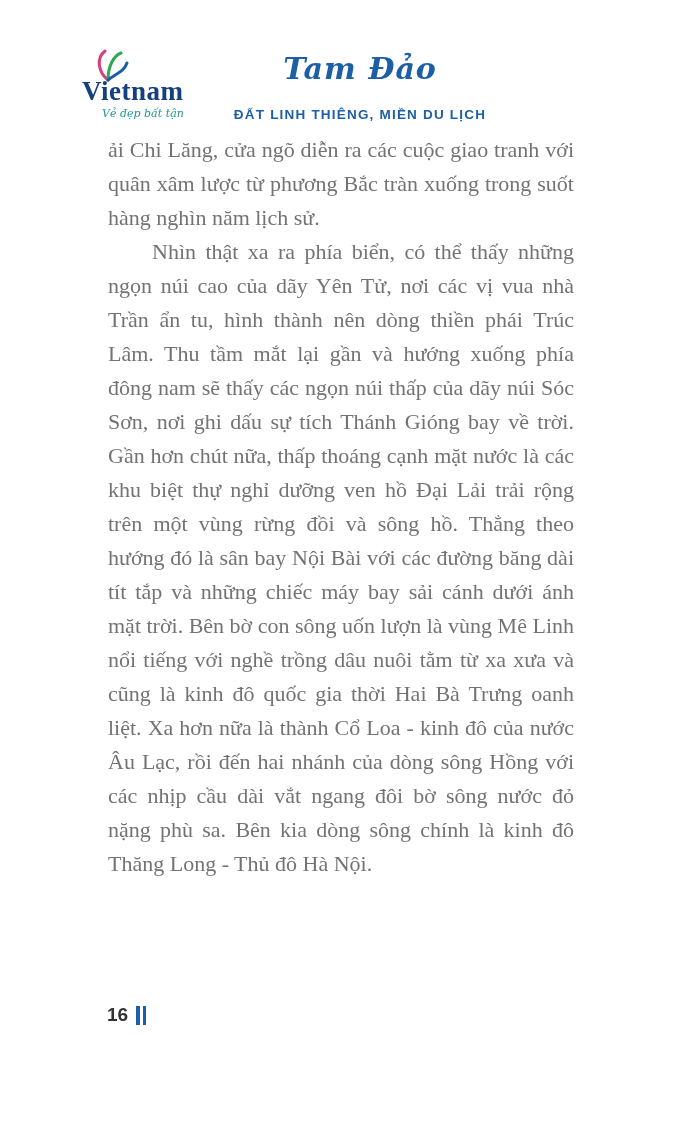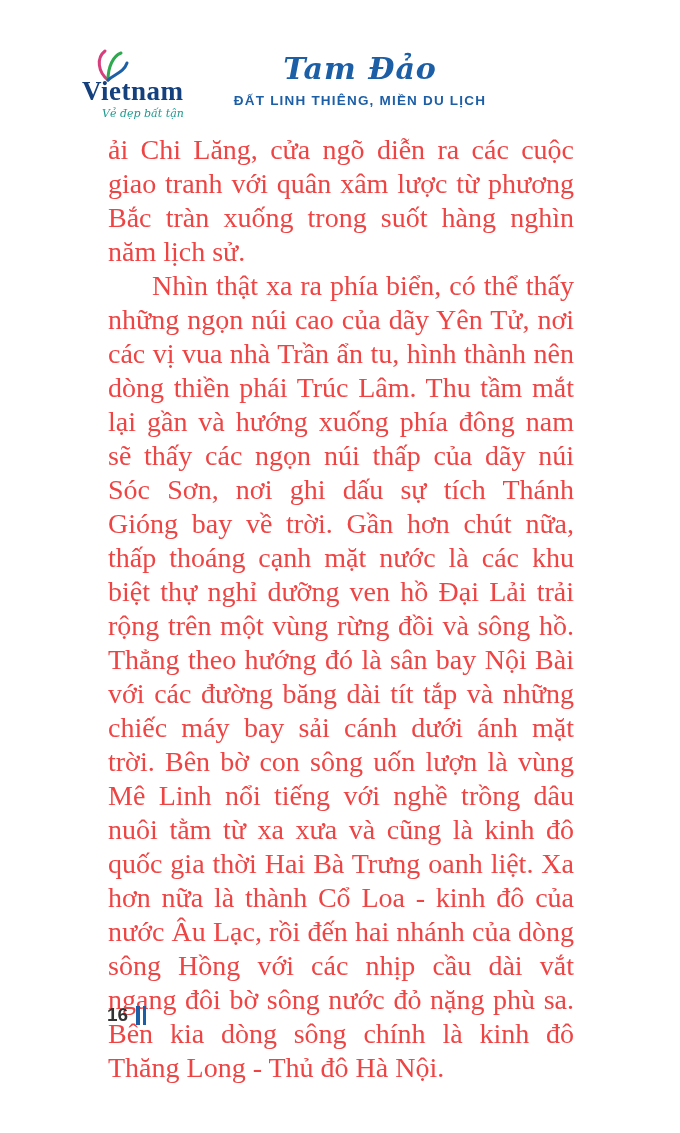--- a/index.html
+++ b/index.html
@@ -56,36 +56,36 @@
   .chapter .title {
     font-family: "DejaVu Serif", serif;
     font-style: italic;
     font-weight: bold;
     font-size: 30px;
     color: #1d5fa7;
     letter-spacing: 1px;
     line-height: 1.1;
   }
   .chapter .subtitle {
-    margin-top: 8px;
+    margin-top: 22px;
     font-family: "Liberation Sans", sans-serif;
     font-weight: bold;
     font-size: 13.5px;
     letter-spacing: 1.2px;
     color: #1d5fa7;
   }
 
   
   .body-text {
     position: absolute;
     left: 108px;
     top: 133px;
     width: 466px;
-    color: #ef4444;
-    font-size: 28px;
+    color: #737373;
+    font-size: 22px;
     line-height: 34px;
     text-align: justify;
   }
   .body-text p {
     margin: 0;
   }
   .body-text p.indent {
     text-indent: 44px;
     font-family: Liberation Serif, serif;
   }

